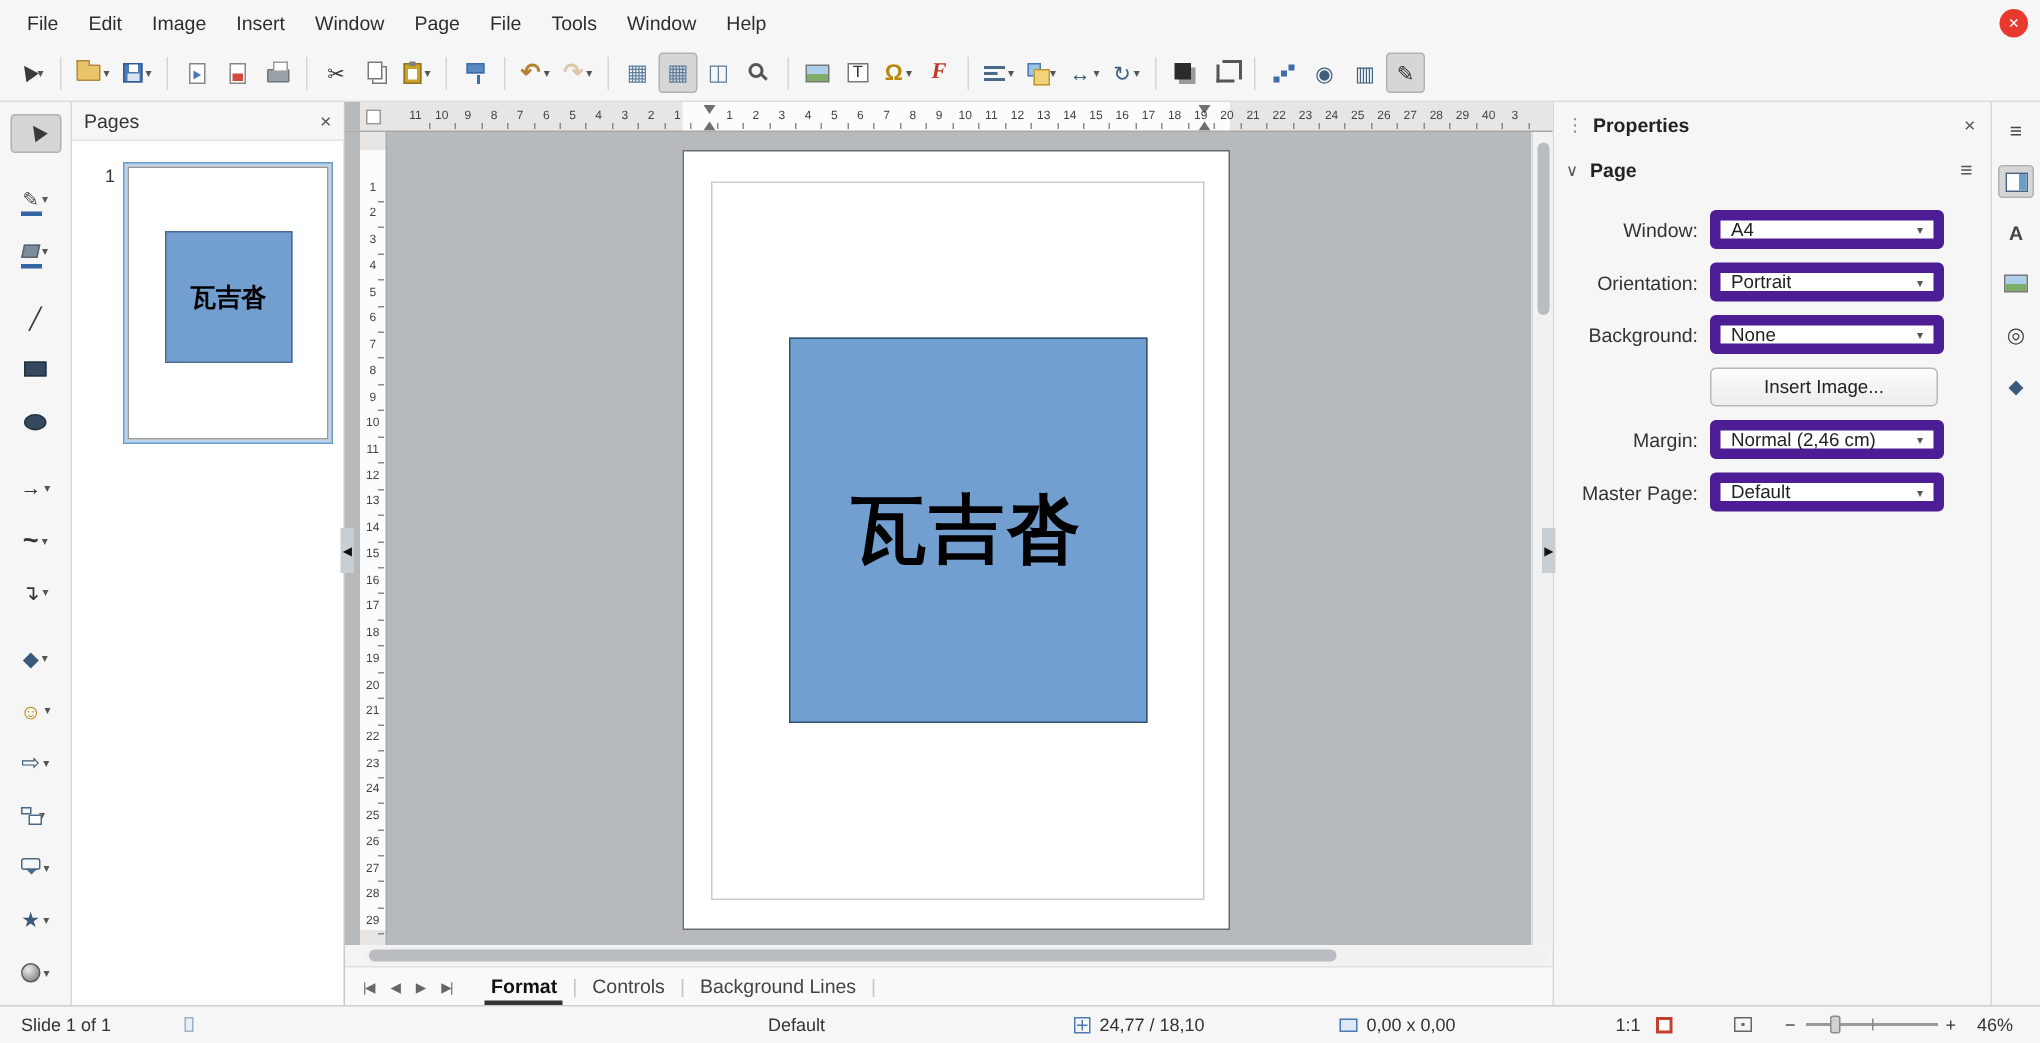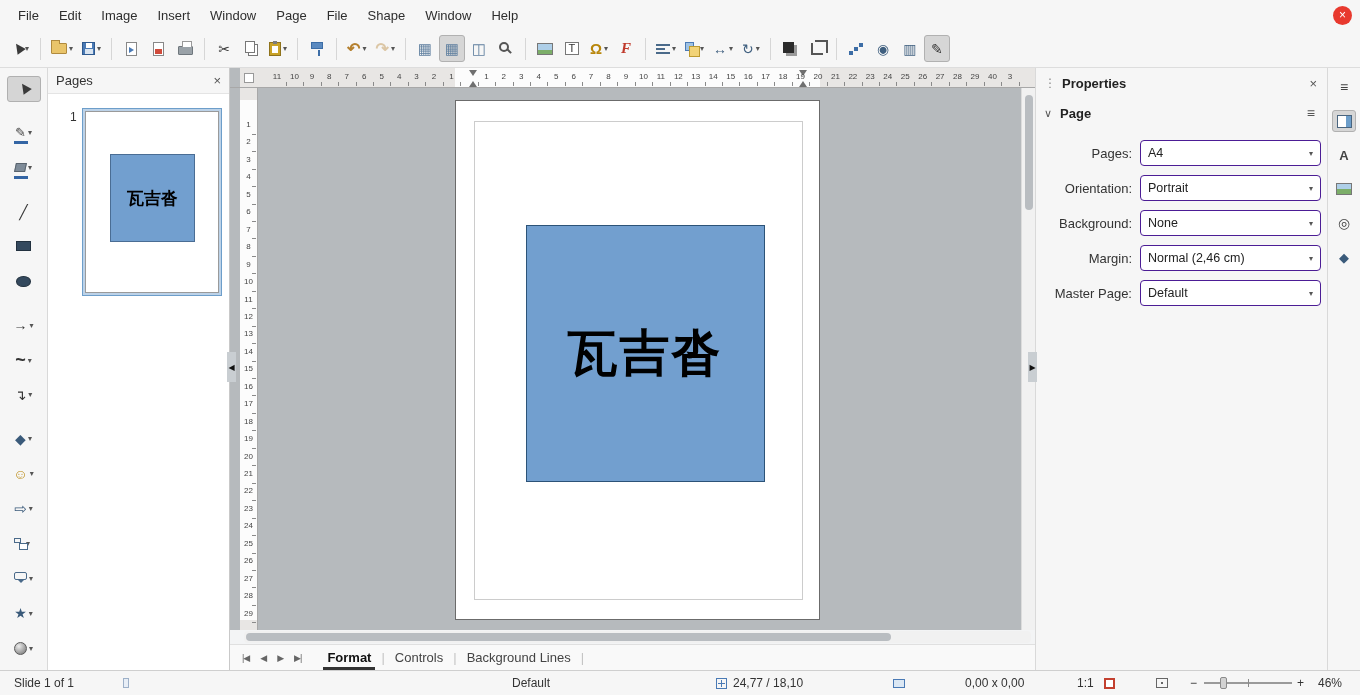--- a/index.html
+++ b/index.html
@@ -146,21 +146,21 @@
   .grip { color:#8a8a8a; font-size:12px; }
   .pr-title { font-weight:bold; font-size:13px; color:#222; }
   .pr-close { margin-left:auto; color:#555; font-size:13px; }
   .pr-section { height:30px; display:flex; align-items:center; gap:8px; padding-right:12px; }
   .chev { color:#555; font-size:11px; }
   .sec-title { font-weight:bold; font-size:13px; color:#222; }
   .sec-menu { margin-left:auto; color:#555; font-size:14px; }
   .pr-rows { padding-top:12px; }
   .prow { display:flex; align-items:center; margin-bottom:9px; }
   .plabel { width:96px; text-align:right; padding-right:8px; font-size:13px; color:#333; flex:0 0 auto; }
-  .pselect { width:181px; height:26px; background:#fff; border:1px solid #4c1d95; border-radius:4px;
+  .pselect { width:156px; height:26px; background:#fff; border:7px solid #4c1d95; border-radius:4px;
              display:flex; align-items:center; padding:0 7px; }
   .pval { font-size:12.5px; color:#222; white-space:nowrap; overflow:hidden; }
   .pselect .chev2 { margin-left:auto; font-size:8px; color:#555; padding-left:4px; }
   .pbutton { width:152px; height:26px; background:linear-gradient(#fdfdfd,#ececec); border:1px solid #b8b8b8; border-radius:4px;
              display:flex; align-items:center; justify-content:center; font-size:12.5px; color:#222; }
 
   
   .tabstrip { width:33px; background:#f6f6f6; border-left:1px solid #d9d9d9; display:flex; flex-direction:column; align-items:center; padding-top:8px; gap:12px; }
   .tsbtn { width:24px; height:22px; border:1px solid transparent; border-radius:3px; display:flex; align-items:center; justify-content:center; }
   .tsbtn.active { background:#d6d6d6; border-color:#b1b1b1; }
@@ -197,21 +197,21 @@
 
   <div class="menubar">
     <div class="menu-items">
         <span class="menu-item">File</span>
         <span class="menu-item">Edit</span>
         <span class="menu-item">Image</span>
         <span class="menu-item">Insert</span>
         <span class="menu-item">Window</span>
         <span class="menu-item">Page</span>
         <span class="menu-item">File</span>
-        <span class="menu-item">Shape</span>
+        <span class="menu-item">Tools</span>
         <span class="menu-item">Window</span>
         <span class="menu-item">Help</span>
       </div>
     <div class="win-close">
       <span>×</span>
     </div>
   </div>
 
   <div class="toolbar">
       <div class="tbtn">
@@ -615,39 +615,43 @@
         <span class="pr-title">Properties</span>
         <span class="pr-close">×</span>
       </div>
       <div class="pr-section">
         <span class="chev">∨</span>
         <span class="sec-title">Page</span>
         <span class="sec-menu">≡</span>
       </div>
       <div class="pr-rows">
           <div class="prow">
-            <span class="plabel">Pages:</span>
+            <span class="plabel">Window:</span>
             <div class="pselect">
               <span class="pval">A4</span>
               <span class="chev2">▾</span>
             </div>
           </div>
           <div class="prow">
             <span class="plabel">Orientation:</span>
             <div class="pselect">
               <span class="pval">Portrait</span>
               <span class="chev2">▾</span>
             </div>
           </div>
           <div class="prow">
             <span class="plabel">Background:</span>
             <div class="pselect">
               <span class="pval">None</span>
               <span class="chev2">▾</span>
             </div>
+          </div>
+          <div class="prow">
+            <span class="plabel"></span>
+            <div class="pbutton">Insert Image...</div>
           </div>
           <div class="prow">
             <span class="plabel">Margin:</span>
             <div class="pselect">
               <span class="pval">Normal (2,46 cm)</span>
               <span class="chev2">▾</span>
             </div>
           </div>
           <div class="prow">
             <span class="plabel">Master Page:</span>
@@ -687,21 +691,21 @@
         <span class="ic-selmode"></span>
       </span>
     <span class="sbi" style="left:512px">Default</span>
     <span class="sbi" style="left:716px">
         <span class="ic-pos-status"></span>
       </span>
     <span class="sbi" style="left:733px">24,77 / 18,10</span>
     <span class="sbi" style="left:893px">
         <span class="ic-size-status"></span>
       </span>
-    <span class="sbi" style="left:965px">0,00 x 0,00</span>
+    <span class="sbi" style="left:911px">0,00 x 0,00</span>
     <span class="sbi" style="left:1077px">1:1</span>
     <span class="sbi" style="left:1104px">
         <span class="ic-modified"></span>
       </span>
     <span class="sbi" style="left:1156px">
         <span class="ic-fit"></span>
       </span>
     <span class="sbi" style="left:1190px">−</span>
     <div class="ztrack">
       <div class="zthumb"></div>

